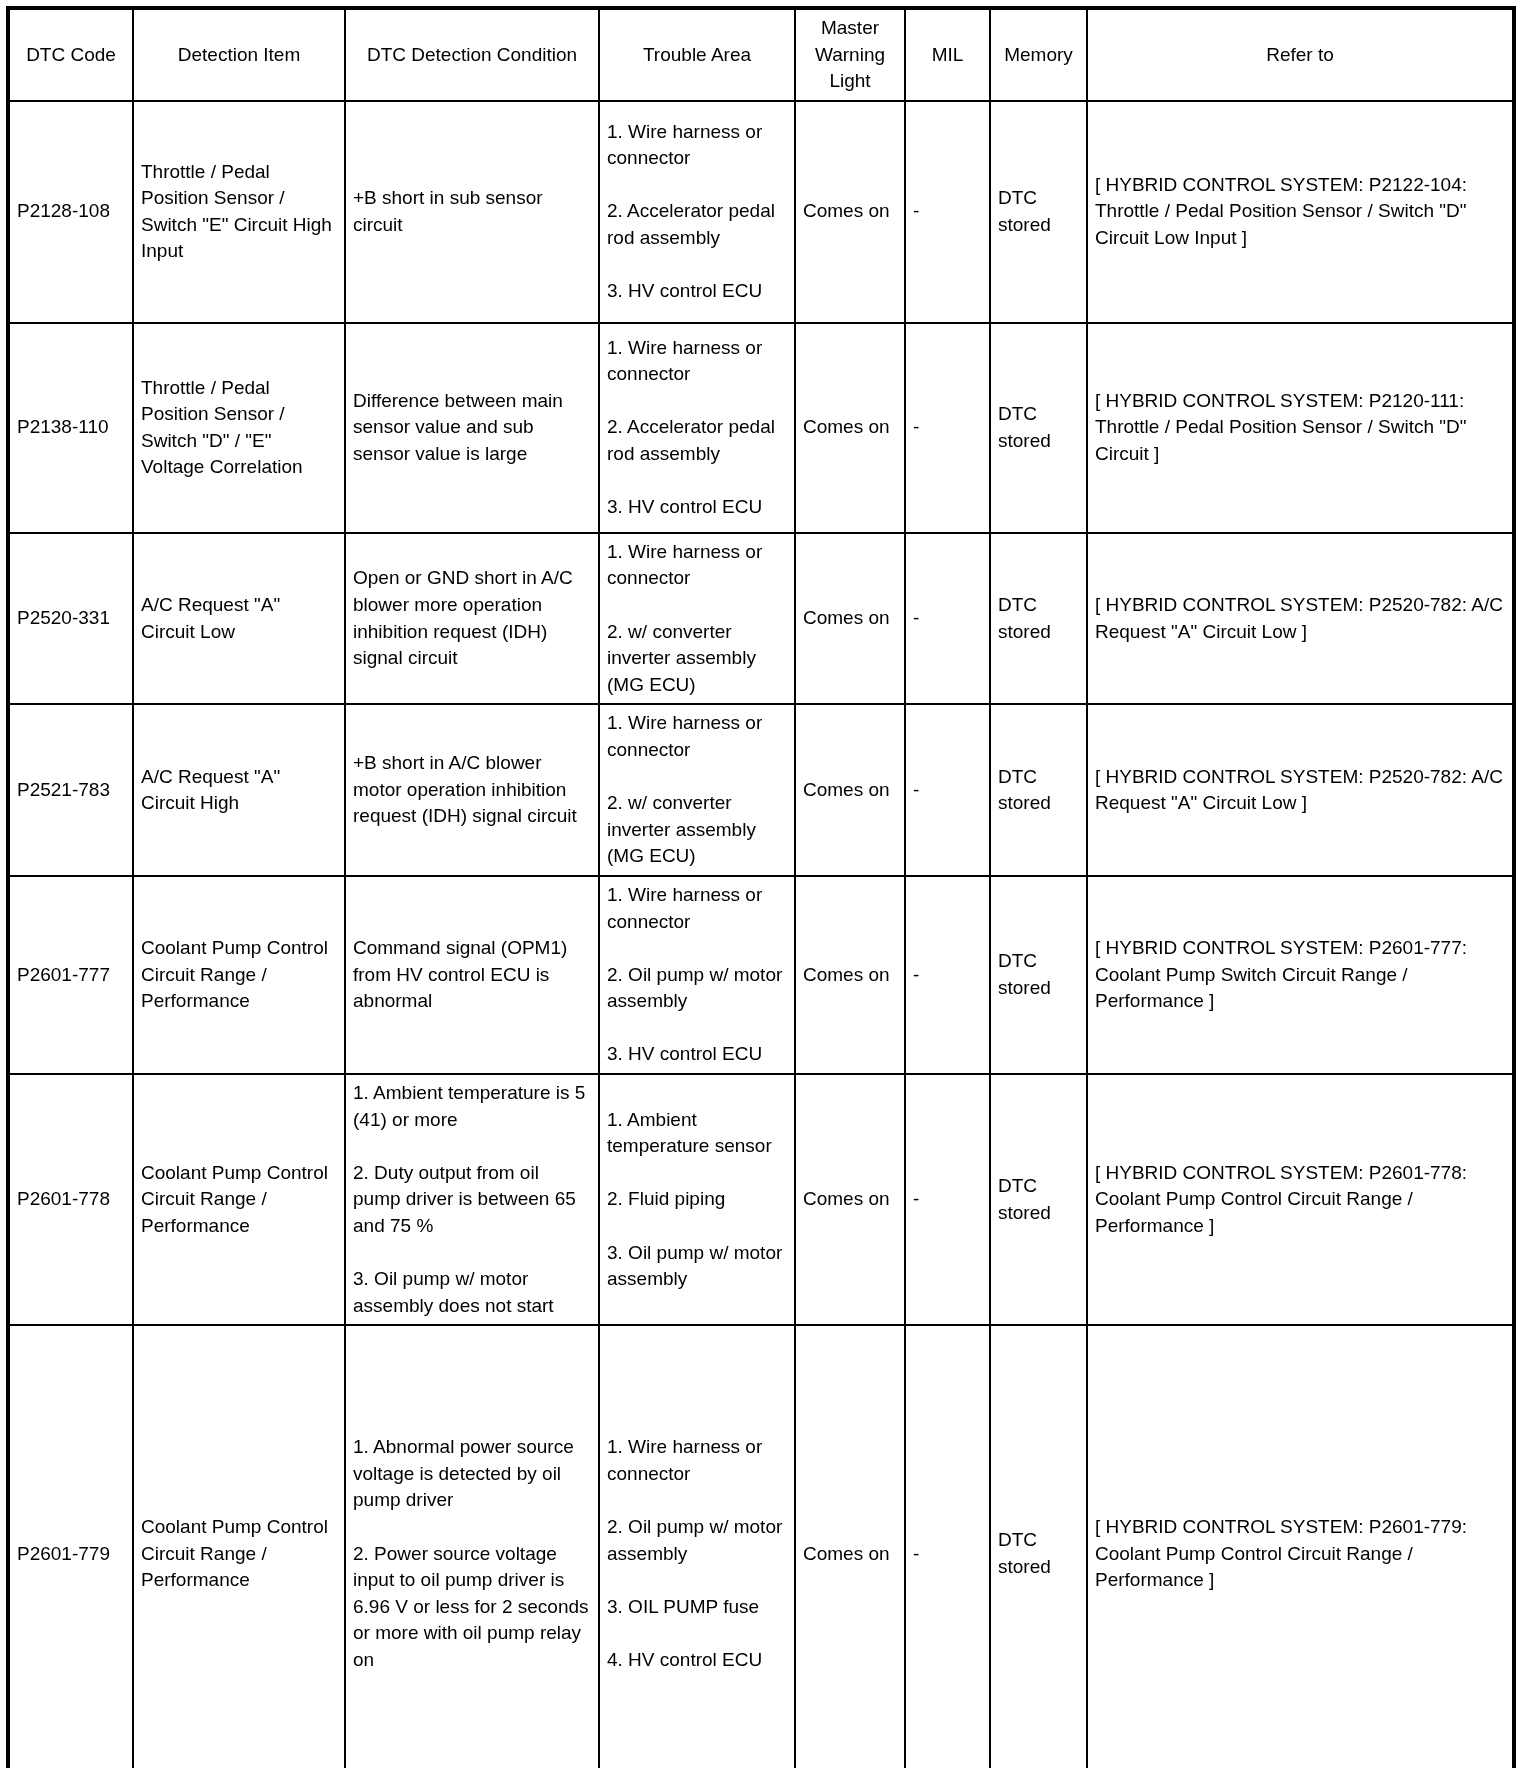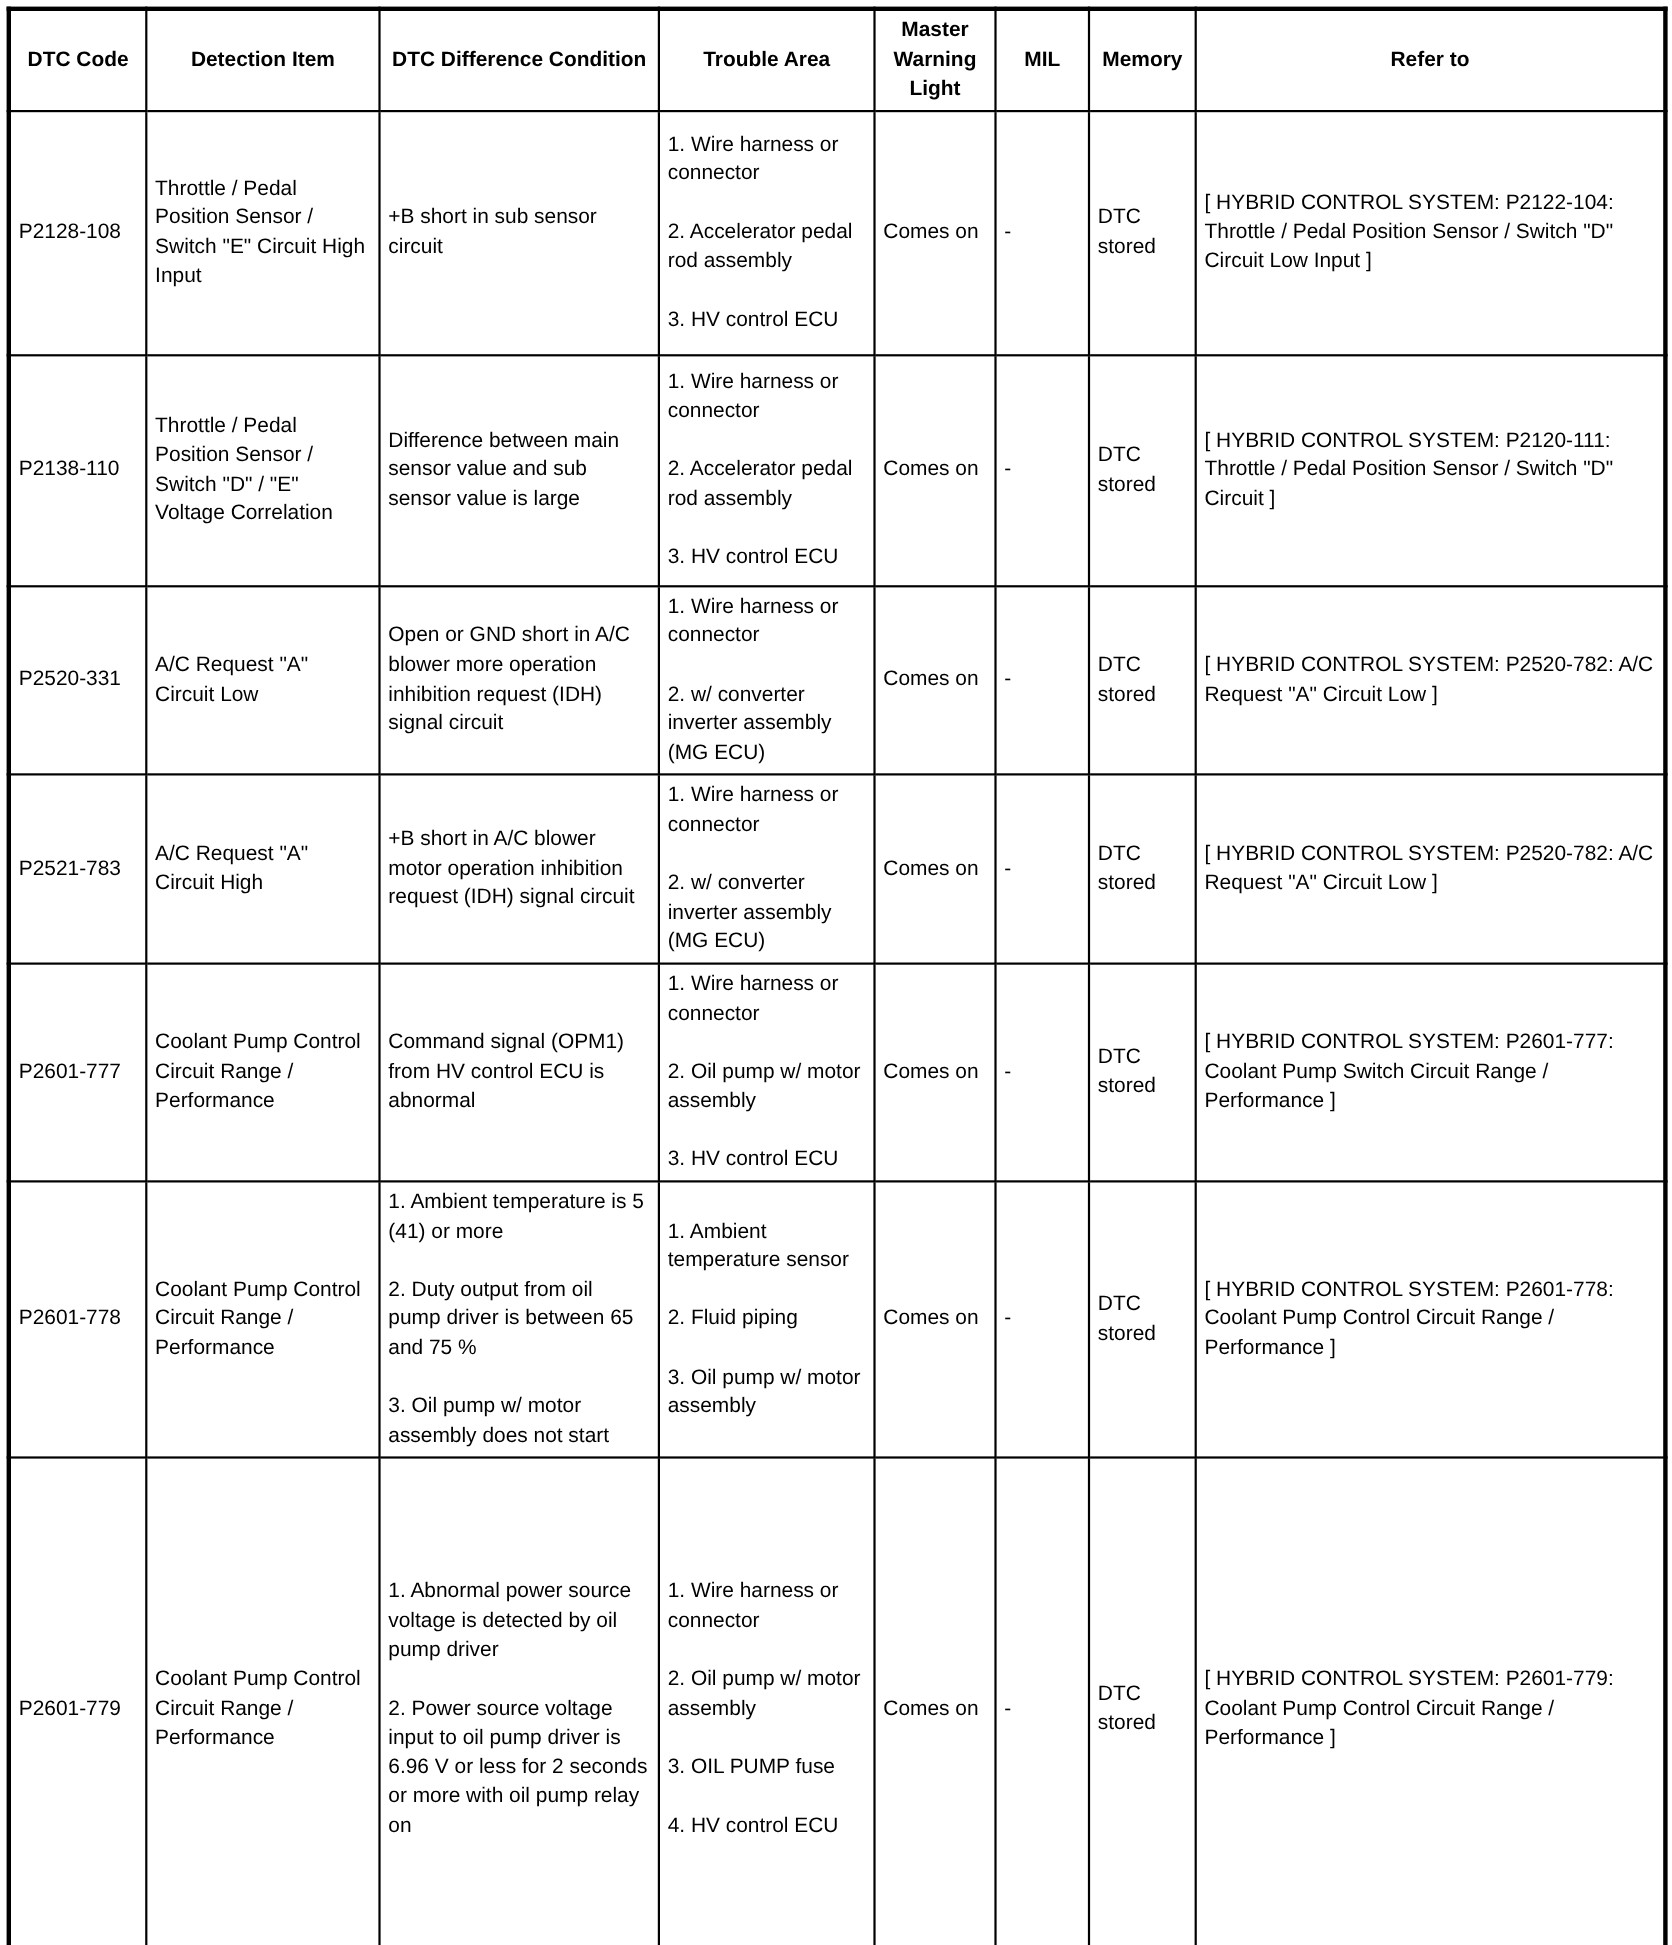--- a/index.html
+++ b/index.html
@@ -26,21 +26,21 @@
     border: 2px solid #000000;
     vertical-align: middle;
     font-size: 19px;
     line-height: 1.4;
     padding: 5px 7px;
     box-sizing: border-box;
     overflow: hidden;
     word-wrap: break-word;
   }
   table.dtc th {
-    font-weight: bold;
+    font-weight: normal;
     text-align: center;
   }
   table.dtc td {
     text-align: left;
     white-space: pre-line; 
   }
   table.dtc td.refer {
     font-weight: normal;
   }
   thead tr { height: 88px; }
@@ -64,21 +64,21 @@
       <col style="width:196px">
       <col style="width:110px">
       <col style="width:85px">
       <col style="width:97px">
       <col style="width:427px">
     </colgroup>
     <thead>
       <tr>
         <th>DTC Code</th>
         <th>Detection Item</th>
-        <th>DTC Difference Condition</th>
+        <th>DTC Detection Condition</th>
         <th>Trouble Area</th>
         <th>Master Warning Light</th>
         <th>MIL</th>
         <th>Memory</th>
         <th>Refer to</th>
       </tr>
     </thead>
     <tbody>
       <tr>
         <td>P2128-108</td>

